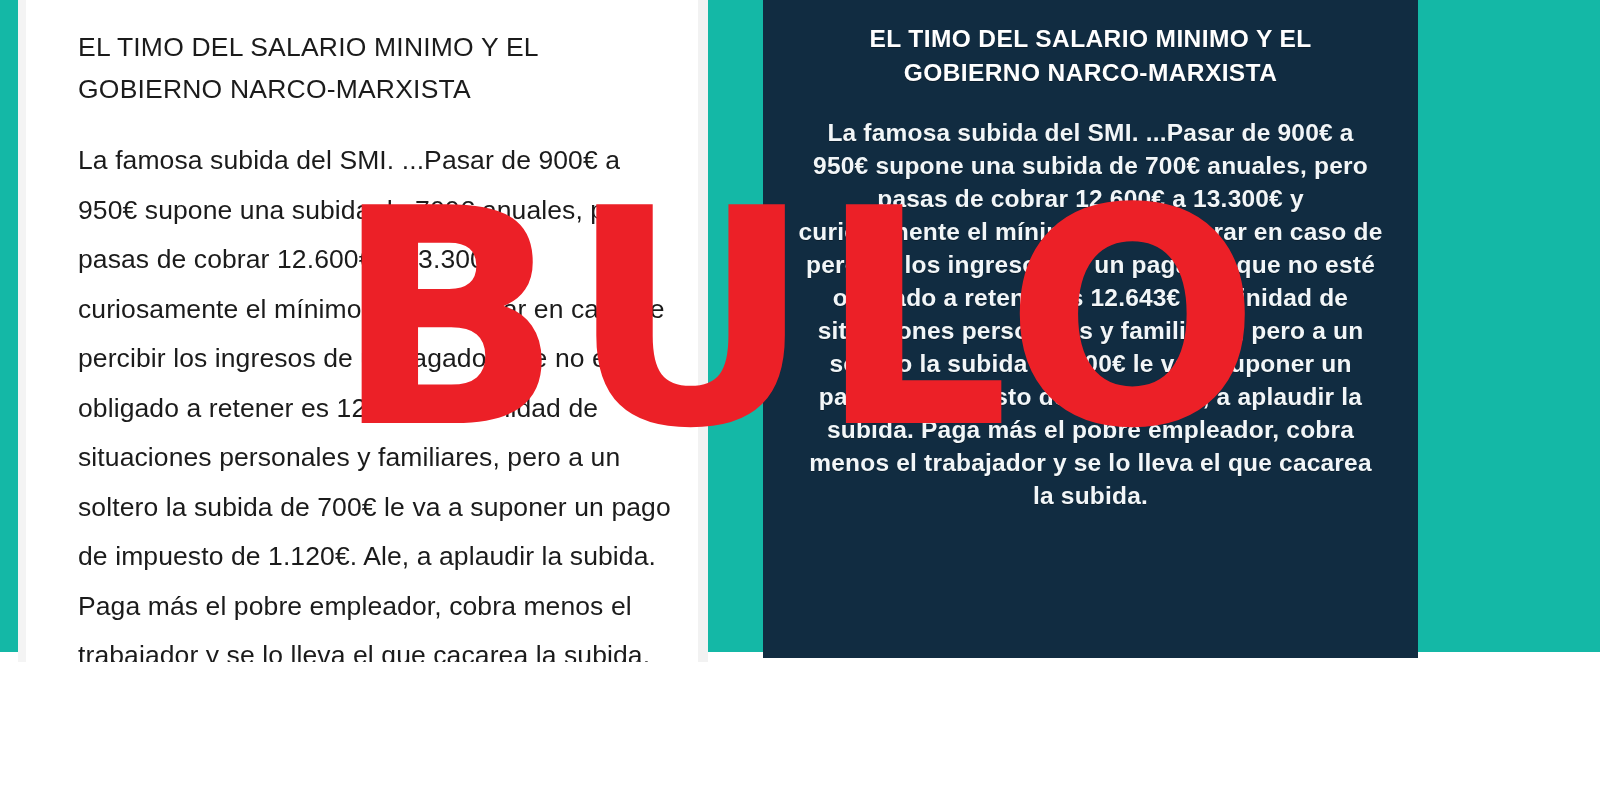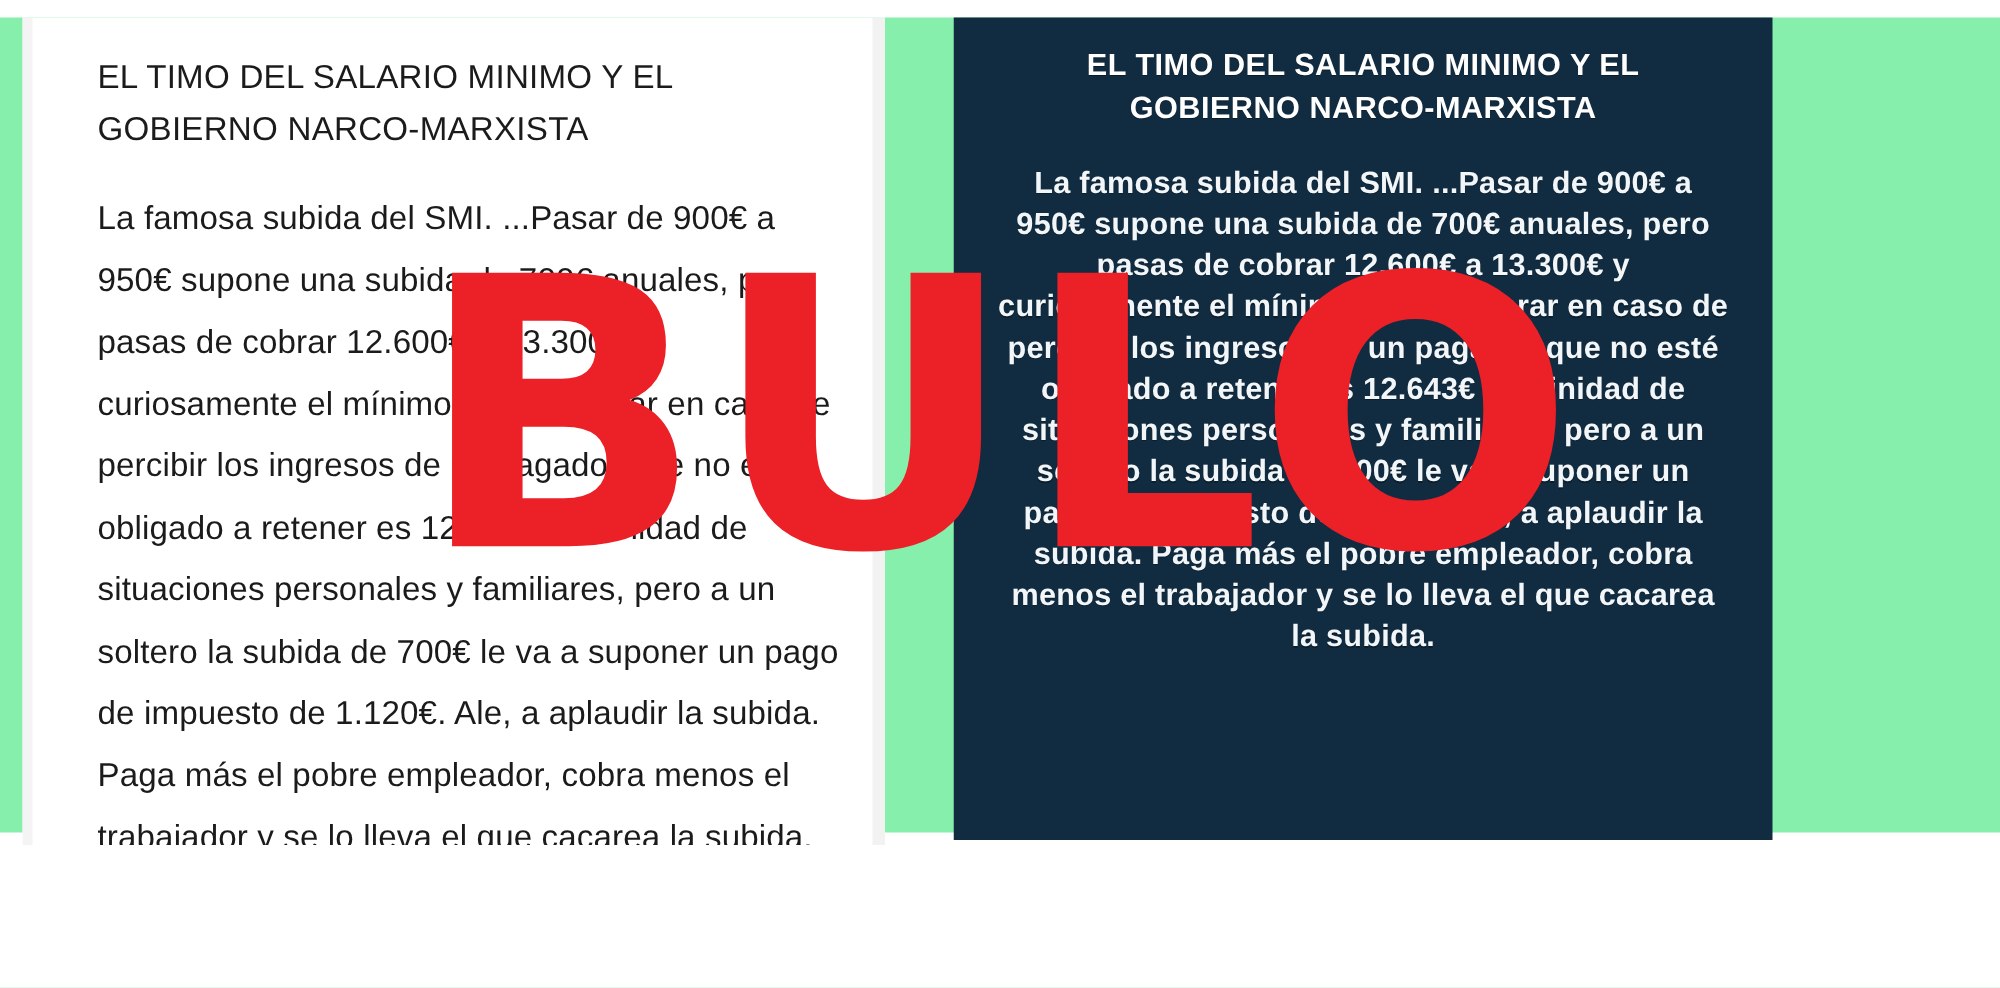--- a/index.html
+++ b/index.html
@@ -10,22 +10,21 @@
   body {
     width: 1600px;
     height: 790px;
     overflow: hidden;
     font-family: "Liberation Sans", sans-serif;
   }
   .stage {
     position: relative;
     width: 1600px;
     height: 652px;
-    background: #86efac;
-    margin-top: 14px;
+    background: #14b8a6;
   }
 
   
   .panel-light {
     position: absolute;
     left: 18px;
     top: 0;
     width: 690px;
     height: 662px;
     background: #ffffff;

